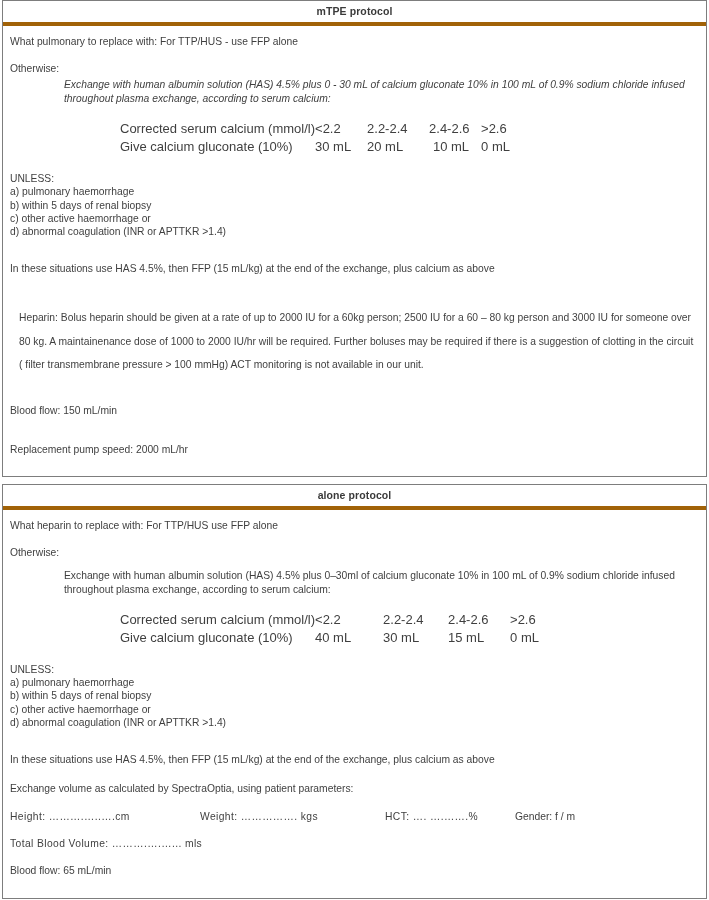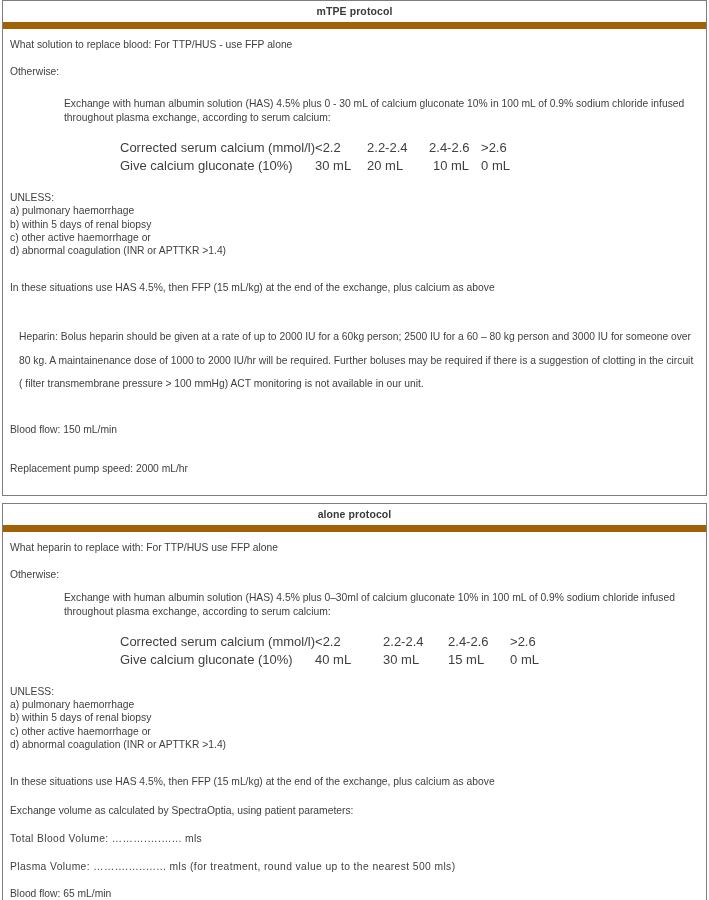--- a/index.html
+++ b/index.html
@@ -21,21 +21,21 @@
     position: relative;
     overflow: hidden;
   }
   .protocol-table {
     box-sizing: border-box;
     border: 1px solid #7d7d7d;
     margin: 0 2px;
     background: #fff;
   }
   .table-title-row {
-    border-bottom: 7px solid #a16207;
+    border-bottom: 4px solid #a16207;
     text-align: center;
     font-weight: bold;
     font-size: 10.5px;
     padding: 4px 0 5px 0;
     color: #3a3a3a;
     letter-spacing: 0.1px;
   }
   .table-body {
     padding: 9px 7px 7px 7px;
     font-size: 10.3px;
@@ -105,25 +105,25 @@
 <body>
 
 <div class="page">
 
   <div class="protocol-table">
 
     <div class="table-title-row">mTPE protocol</div>
 
     <div class="table-body">
 
-      <div class="p" style="margin-bottom:14px;">What solution to replace blood:  For TTP/HUS - use FFP alone</div>
+      <div class="p" style="margin-bottom:14px;">What pulmonary to replace with:  For TTP/HUS - use FFP alone</div>
 
       <div class="p nogap">Otherwise:</div>
 
-      <div class="indent" style="margin-top:18px;">Exchange with human albumin solution (HAS) 4.5% plus 0 - 30 mL of calcium gluconate 10% in 100 mL of 0.9% sodium chloride infused throughout plasma exchange, according to serum calcium:</div>
+      <div class="indent" style="margin-top:2px;font-style:italic;">Exchange with human albumin solution (HAS) 4.5% plus 0 - 30 mL of calcium gluconate 10% in 100 mL of 0.9% sodium chloride infused throughout plasma exchange, according to serum calcium:</div>
 
       <table class="calc-table">
         <tbody>
             <tr>
           <td class="lbl" style="width:170px;">Corrected serum calcium (mmol/l)</td>
           <td class="v" style="width:52px;">&lt;2.2</td>
           <td class="v" style="width:62px;">2.2-2.4</td>
           <td class="v" style="width:52px;">2.4-2.6</td>
           <td class="v">&gt;2.6</td>
         </tr>
@@ -206,24 +206,29 @@
         <div>c) other active haemorrhage or</div>
         <div>d) abnormal coagulation (INR or APTTKR &gt;1.4)</div>
       </div>
 
       <div class="spacer-12"></div>
 
       <div class="p" style="margin-bottom:16px;">In these situations use HAS 4.5%, then FFP (15 mL/kg) at the end of the exchange, plus calcium as above</div>
 
       <div class="p" style="margin-bottom:15px;">Exchange volume as calculated by SpectraOptia, using patient parameters:</div>
 
+      <div class="params-row">
+        <span class="field f-height dots">Height:  ……….…..….cm</span>
+        <span class="field f-weight dots">Weight:  ……………. kgs</span>
+        <span class="field f-hct dots">HCT:  …. ….…….%</span>
+        <span class="field f-gender">Gender:     f  /  m</span>
+      </div>
 
       <div class="p dots" style="margin-bottom:14px;">Total Blood Volume: ……….….…... mls</div>
 
-      <div class="p dots" style="margin-bottom:14px;">Plasma Volume: ……….…..…... mls (for treatment, round value up to the nearest 500 mls)</div>
 
       <div class="p" style="margin-bottom:14px;">Blood flow: 65 mL/min</div>
 
 
     </div>
   </div>
 
 </div>
 
 </body></html>

